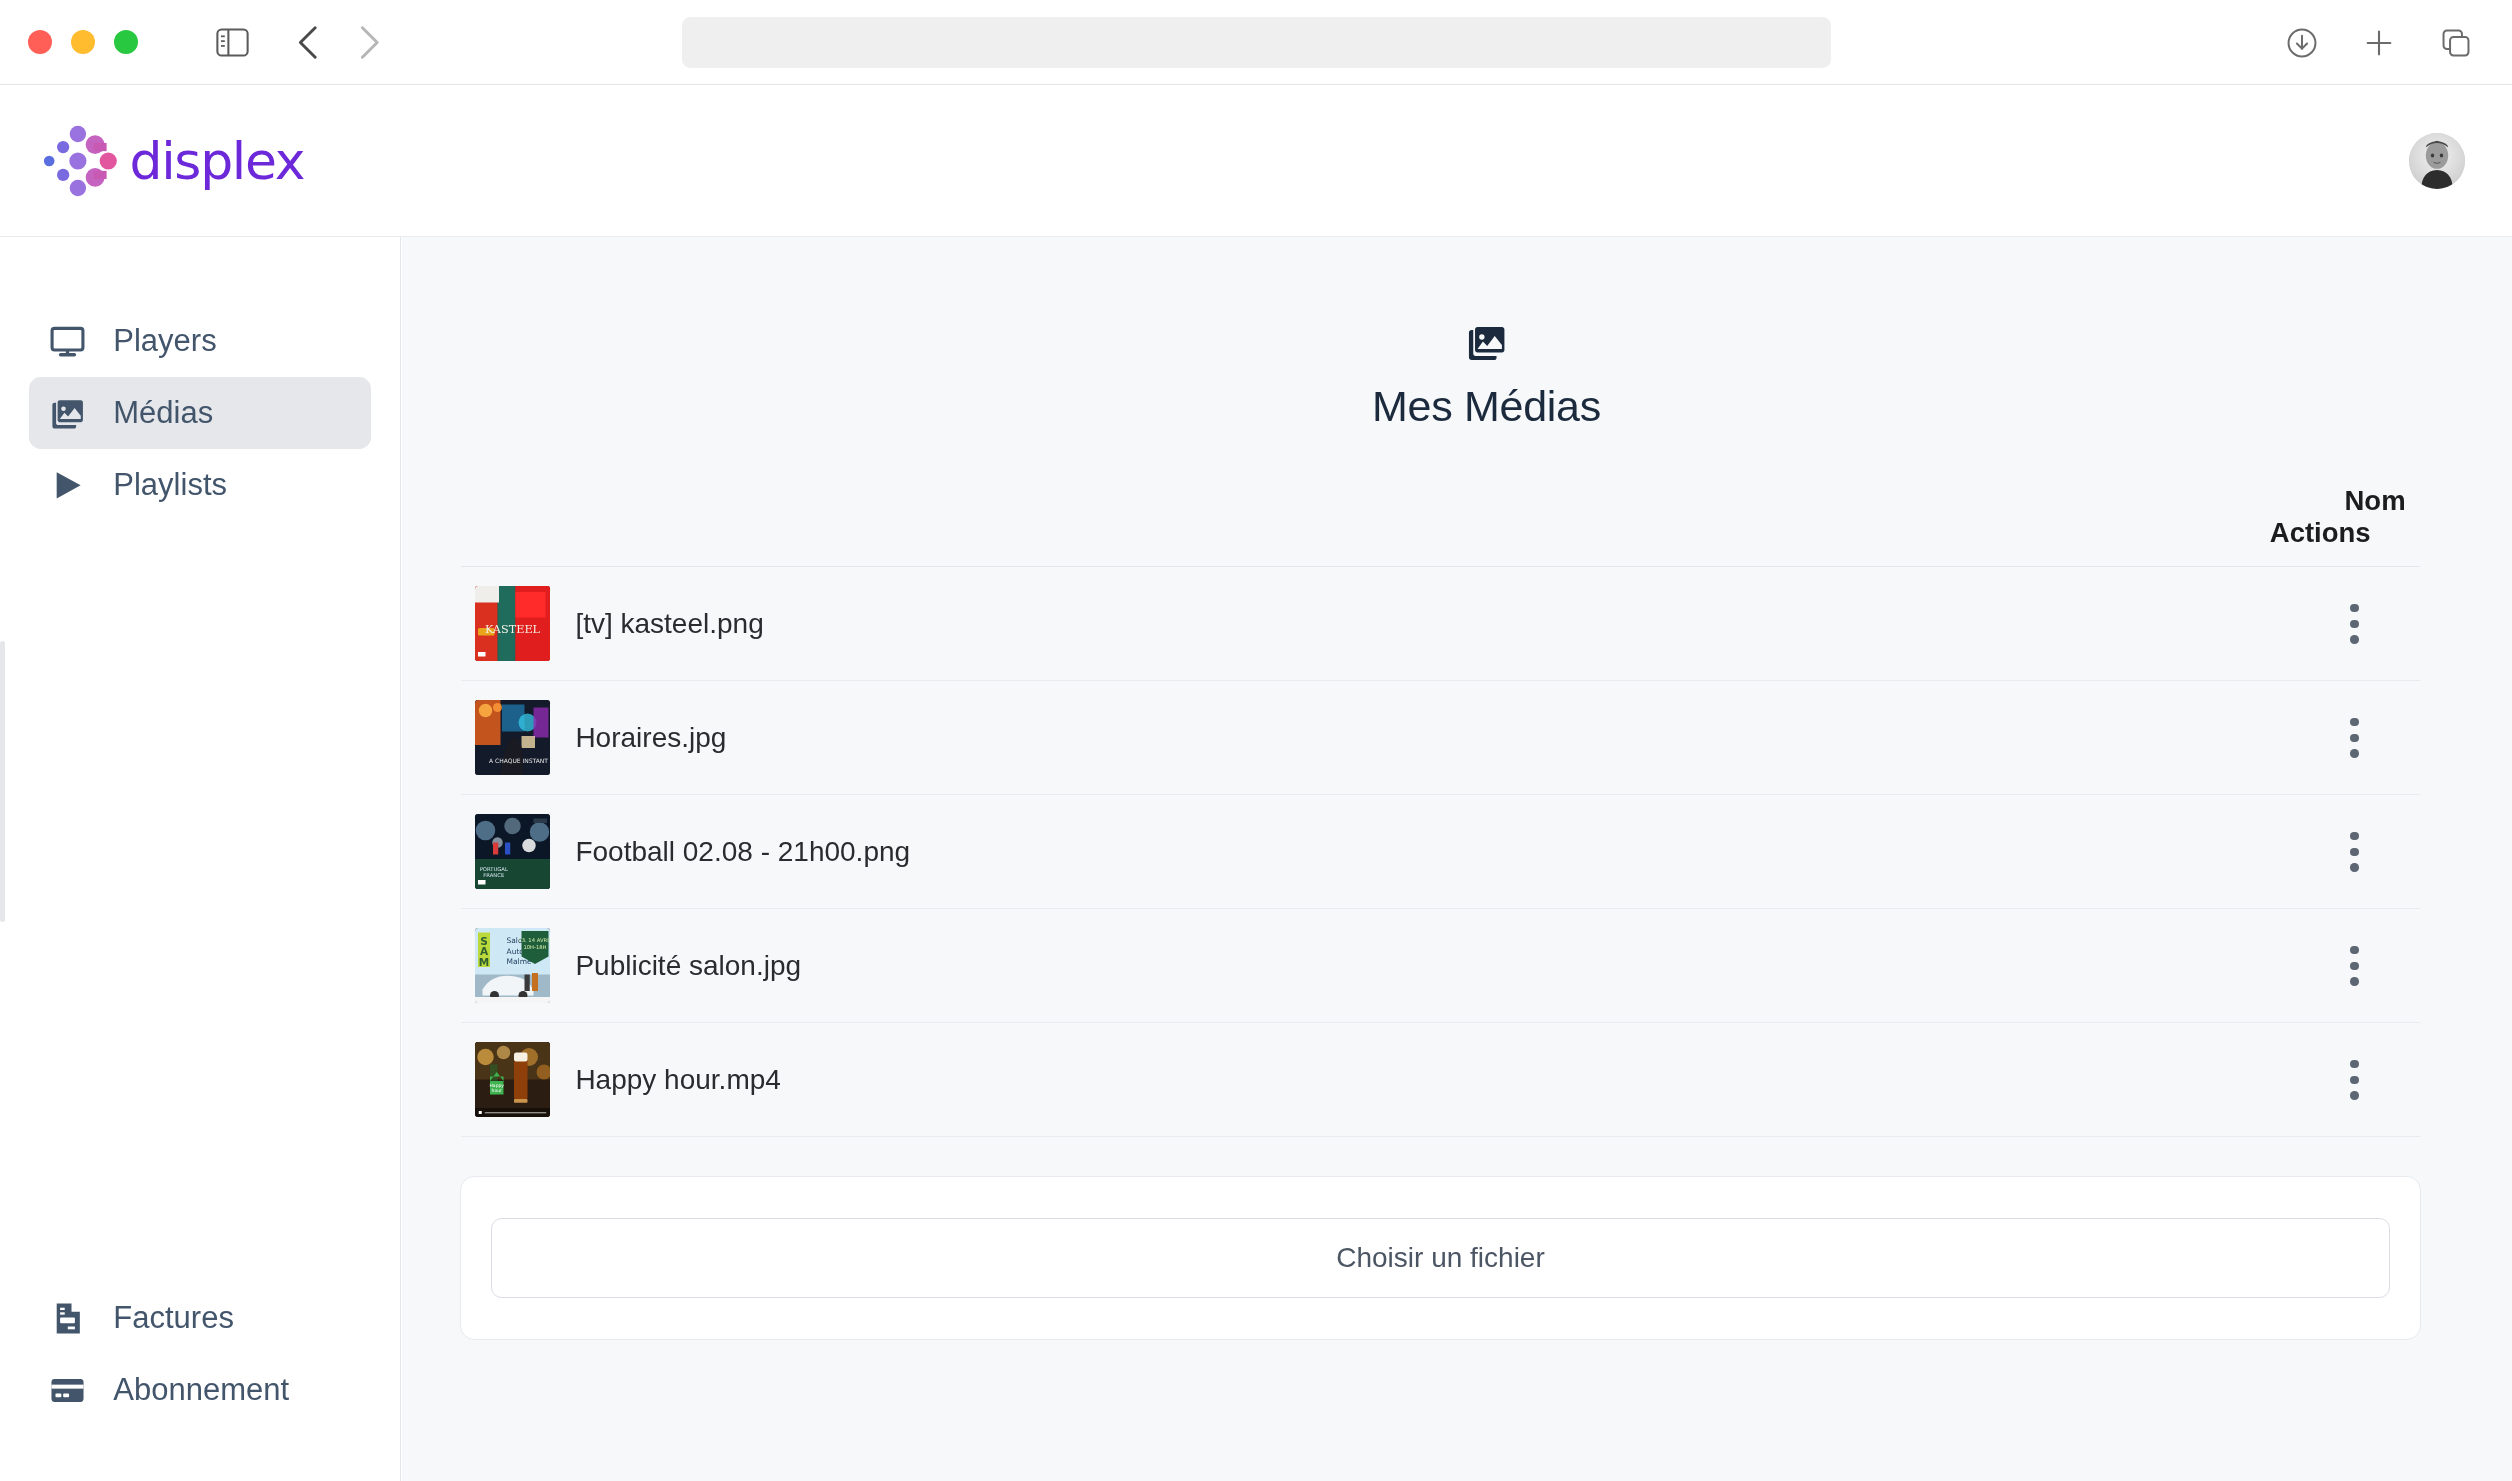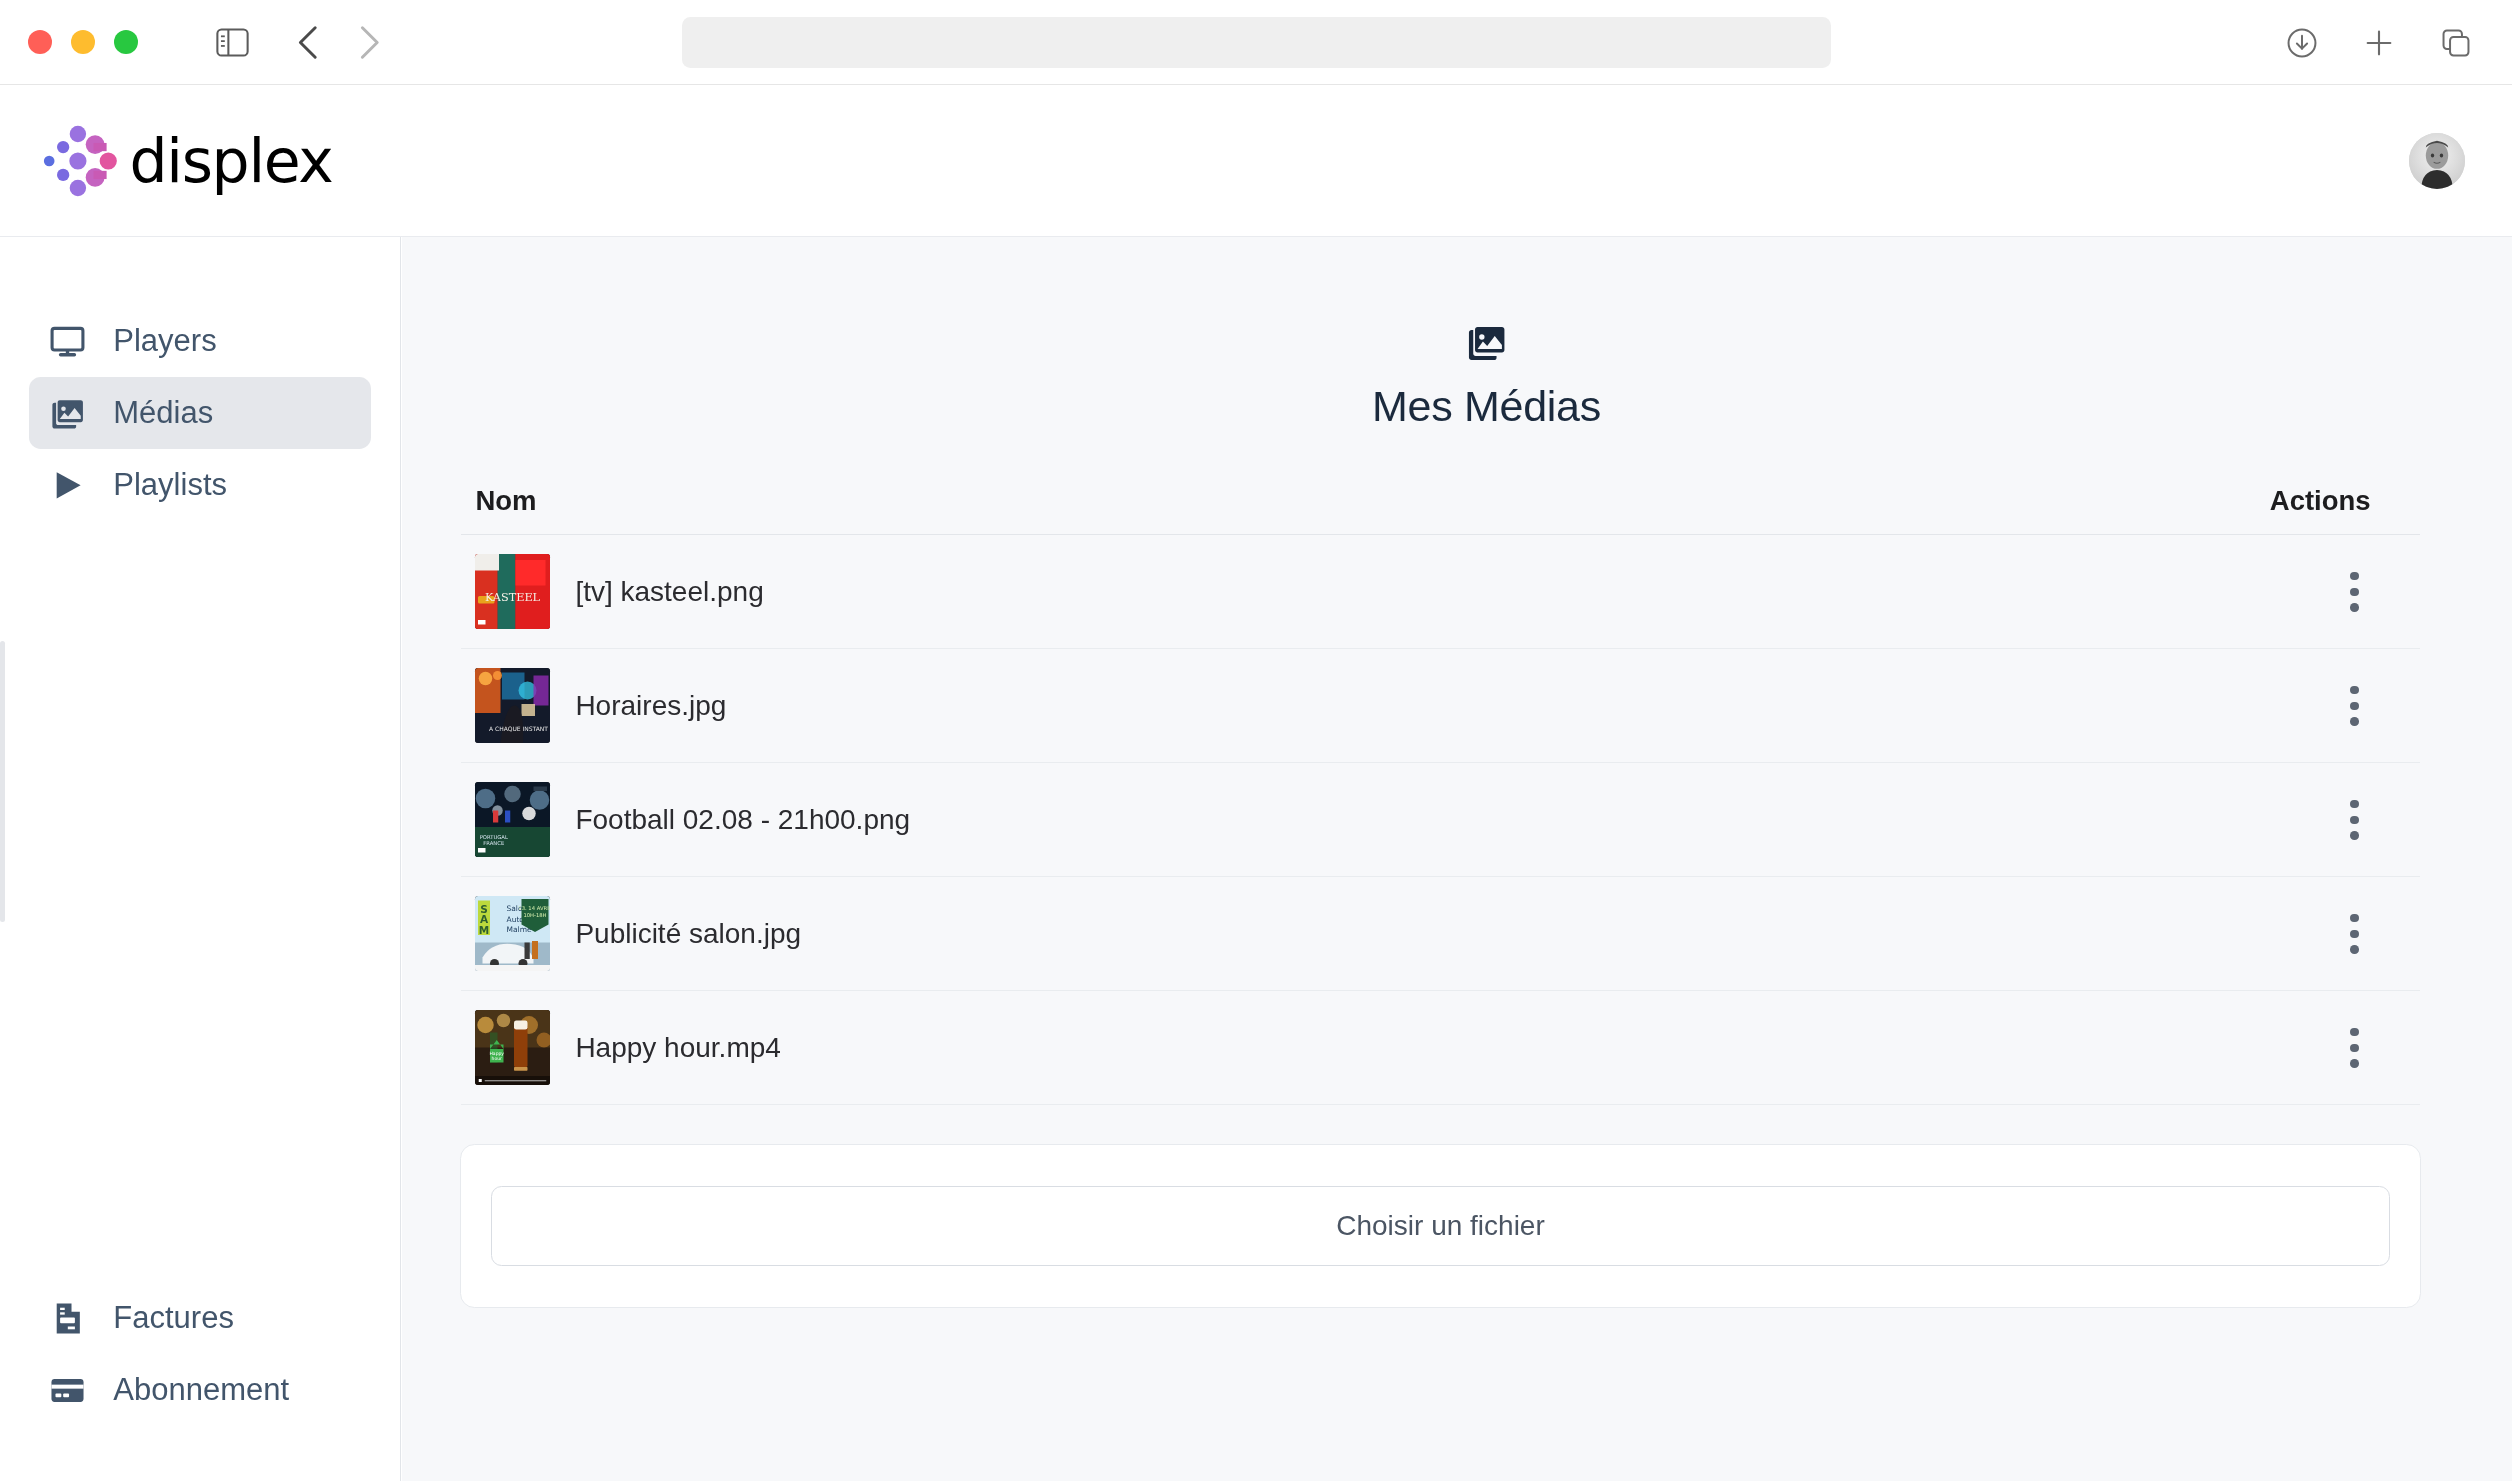--- a/index.html
+++ b/index.html
@@ -57,24 +57,24 @@
     border-bottom: 1.3px solid #e9ebef;
     display: flex; align-items: center;
     justify-content: space-between;
   }
   .logo-block {
     display: flex; align-items: center;
     margin-left: 41px; gap: 6.5px;
   }
   .logo-mark { width: 82px; height: 82px; display: block; }
   .logo-text {
-    font-size: 60px;
+    font-size: 52px;
     font-weight: 400;
     letter-spacing: -1.3px;
-    color: #000000;
+    color: #6d28d9;
     font-family: "DejaVu Sans", sans-serif;
     text-align: center;
   }
   .avatar {
     margin-right: 47px;
     width: 56px; height: 56px;
     border-radius: 50%;
     overflow: hidden;
     background: #d8d8d8;
     cursor: pointer;
@@ -143,20 +143,21 @@
   
   .media-table {
     margin: 54px 0 0 59px;
     width: 1959px;
   }
   .thead {
     display: flex; align-items: flex-end;
     justify-content: space-between;
     padding: 0 14.4px 17px 14.4px;
     border-bottom: 1.3px solid #e3e6ea;
+    flex-direction: column;
   }
   .th {
     font-size: 27.5px; font-weight: bold;
     color: #1d1d1f;
   }
   .th-actions { margin-right: 35px; }
 
   .trow {
     display: flex; align-items: center;
     justify-content: space-between;

